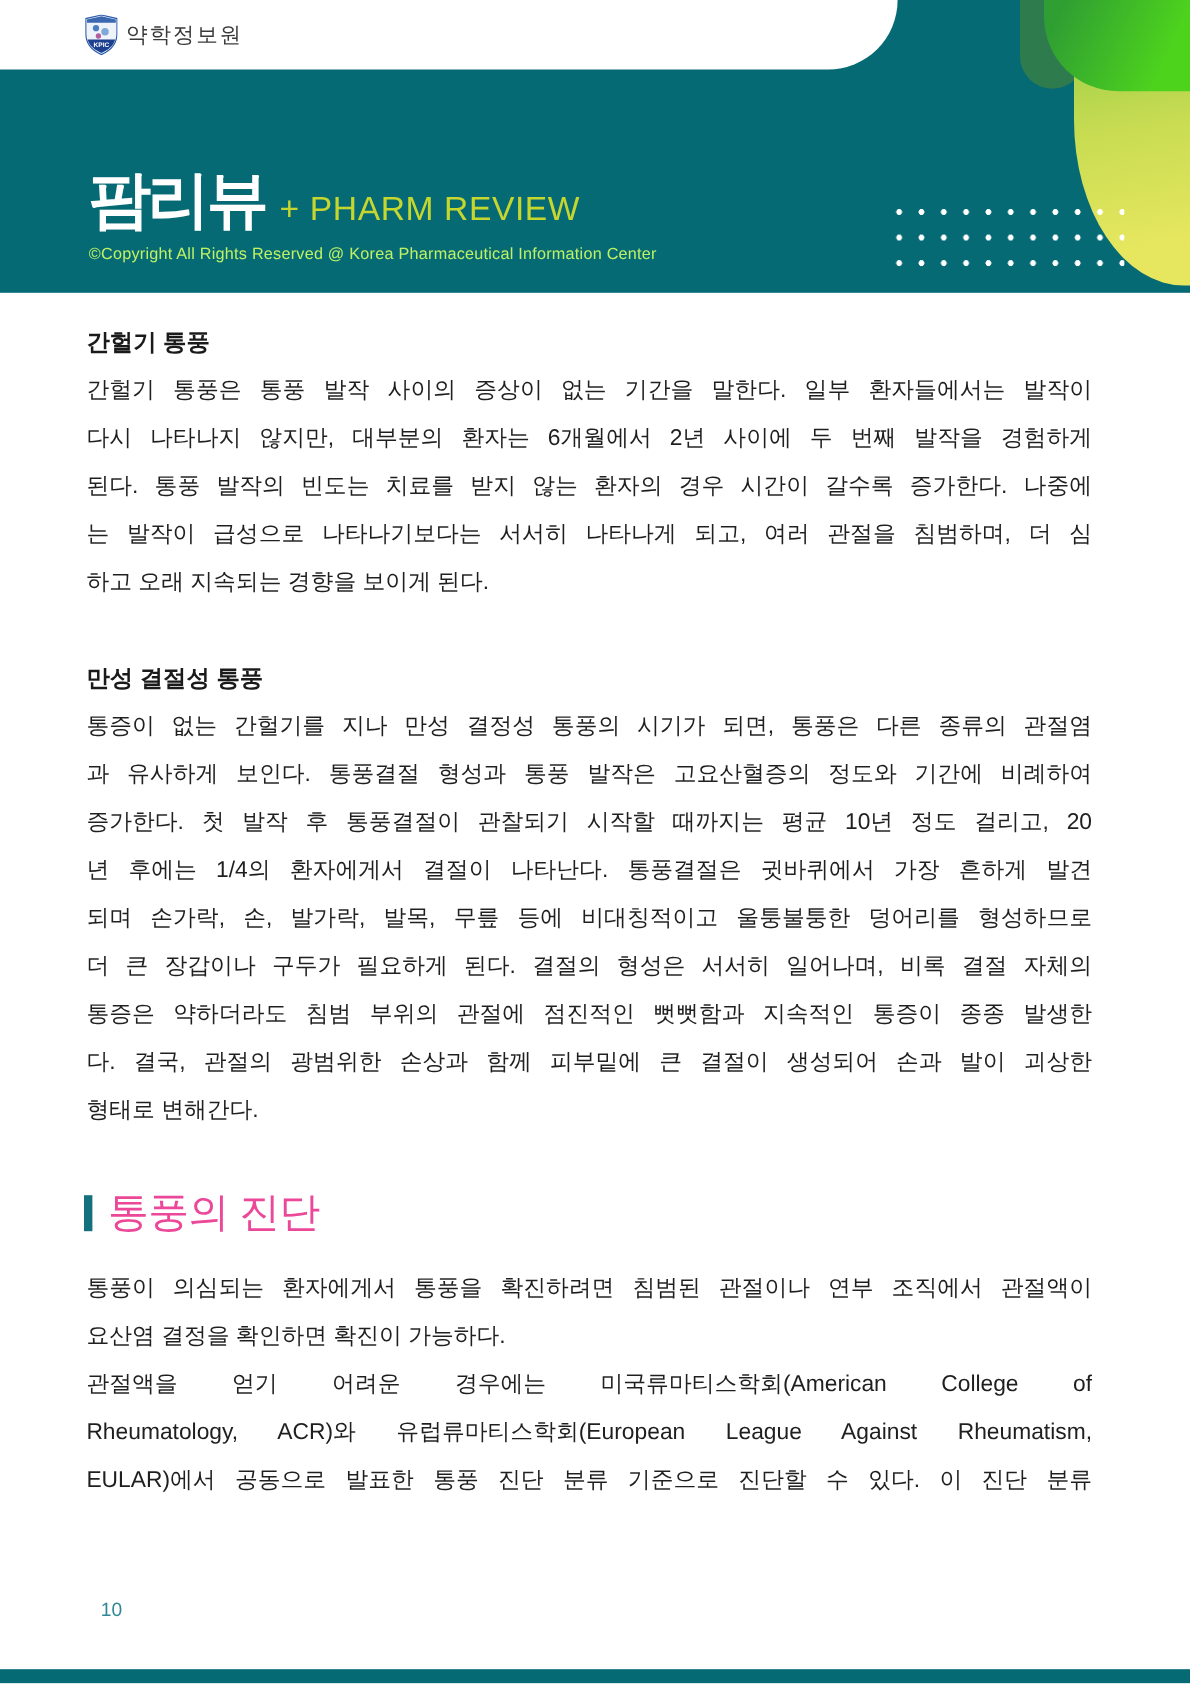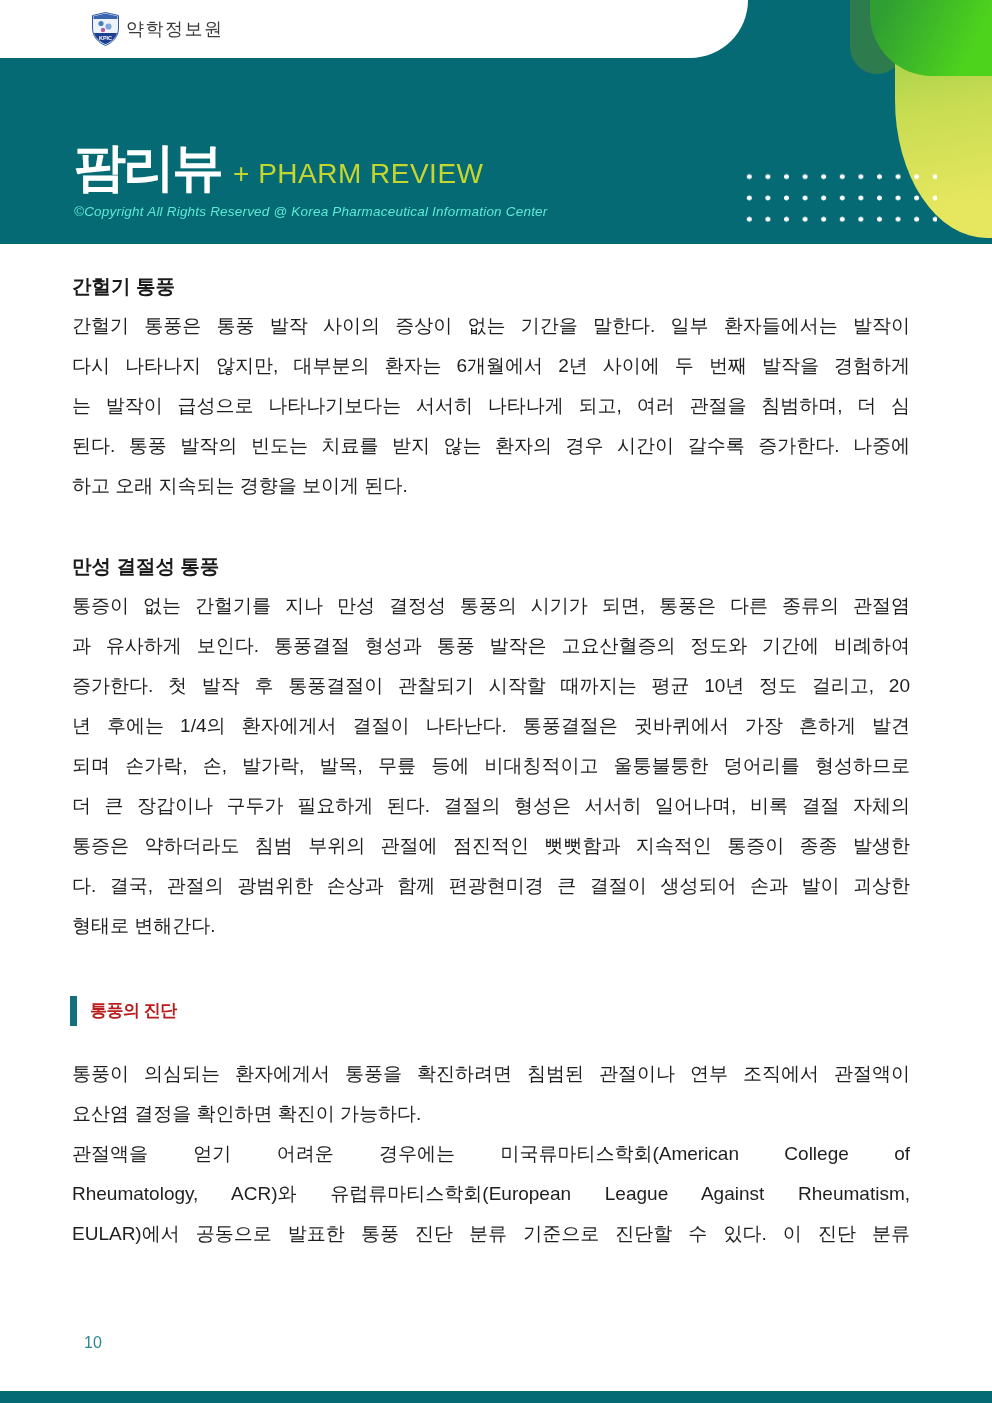--- a/index.html
+++ b/index.html
@@ -24,21 +24,21 @@
     overflow: hidden;
   }
   .white-bar {
     position: absolute;
     left: 0; top: 0;
     width: 748px; height: 58px;
     background: #ffffff;
     border-radius: 0 0 58px 0;
     display: flex;
     align-items: center;
-    padding-left: 92px;
+    padding-left: 71px;
     z-index: 5;
   }
   .logo { display: flex; align-items: center; gap: 7px; }
   .logo-shield { display: block; }
   .org-name {
     font-size: 18px;
     letter-spacing: 1.5px;
     color: #3a3a3a;
     font-weight: 500;
   }
@@ -96,24 +96,23 @@
     font-weight: 400;
     color: #c5d62e;
     letter-spacing: 0.5px;
     margin-left: 12px;
     padding-bottom: 6px;
     white-space: nowrap;
   }
   .copyright {
     margin-top: 8px;
     font-size: 13.5px;
-    color: #5eead4;
+    color: #bef264;
     letter-spacing: 0.2px;
     white-space: nowrap;
-    font-style: italic;
   }
 
   
   .content {
     padding: 22px 82px 0 51px;
     color: #1f1f1f;
     font-size: 19px;
     line-height: 40px;
     word-break: keep-all;
     margin-left: 21px;
@@ -140,23 +139,23 @@
     margin: 48px 0 26px -2px;
     height: 34px;
   }
   .main-heading .bar {
     width: 7px;
     height: 30px;
     background: #15707d;
     margin-right: 13px;
   }
   .main-heading .txt {
-    font-size: 17px;
-    font-weight: 700;
-    color: #b91c1c;
+    font-size: 34px;
+    font-weight: 400;
+    color: #ec4899;
     letter-spacing: -0.5px;
   }
 
   
   .page-number {
     position: absolute;
     left: 84px; top: 1334px;
     font-size: 16px;
     color: #2e8795;
   }
@@ -200,34 +199,34 @@
       </div>
       <div class="copyright">©Copyright All Rights Reserved @ Korea Pharmaceutical Information Center</div>
     </div>
   </header>
 
   <main class="content">
       <section class="section">
         <div class="sub-heading">간헐기 통풍</div>
         <div class="line">간헐기 통풍은 통풍 발작 사이의 증상이 없는 기간을 말한다. 일부 환자들에서는 발작이</div>
         <div class="line">다시 나타나지 않지만, 대부분의 환자는 6개월에서 2년 사이에 두 번째 발작을 경험하게</div>
+        <div class="line">된다. 통풍 발작의 빈도는 치료를 받지 않는 환자의 경우 시간이 갈수록 증가한다. 나중에</div>
         <div class="line">는 발작이 급성으로 나타나기보다는 서서히 나타나게 되고, 여러 관절을 침범하며, 더 심</div>
-        <div class="line">된다. 통풍 발작의 빈도는 치료를 받지 않는 환자의 경우 시간이 갈수록 증가한다. 나중에</div>
         <div class="line nojust">하고 오래 지속되는 경향을 보이게 된다.</div>
       </section>
       <section class="section">
         <div class="sub-heading">만성 결절성 통풍</div>
         <div class="line">통증이 없는 간헐기를 지나 만성 결정성 통풍의 시기가 되면, 통풍은 다른 종류의 관절염</div>
         <div class="line">과 유사하게 보인다. 통풍결절 형성과 통풍 발작은 고요산혈증의 정도와 기간에 비례하여</div>
         <div class="line">증가한다. 첫 발작 후 통풍결절이 관찰되기 시작할 때까지는 평균 10년 정도 걸리고, 20</div>
         <div class="line">년 후에는 1/4의 환자에게서 결절이 나타난다. 통풍결절은 귓바퀴에서 가장 흔하게 발견</div>
         <div class="line">되며 손가락, 손, 발가락, 발목, 무릎 등에 비대칭적이고 울퉁불퉁한 덩어리를 형성하므로</div>
         <div class="line">더 큰 장갑이나 구두가 필요하게 된다. 결절의 형성은 서서히 일어나며, 비록 결절 자체의</div>
         <div class="line">통증은 약하더라도 침범 부위의 관절에 점진적인 뻣뻣함과 지속적인 통증이 종종 발생한</div>
-        <div class="line">다. 결국, 관절의 광범위한 손상과 함께 편광현미경 큰 결절이 생성되어 손과 발이 괴상한</div>
+        <div class="line">다. 결국, 관절의 광범위한 손상과 함께 피부밑에 큰 결절이 생성되어 손과 발이 괴상한</div>
         <div class="line nojust">형태로 변해간다.</div>
       </section>
       <div class="main-heading">
         <span class="bar"></span>
         <span class="txt">통풍의 진단</span>
       </div>
       <section class="section" style="margin-top: 0px;">
         <div class="line">통풍이 의심되는 환자에게서 통풍을 확진하려면 침범된 관절이나 연부 조직에서 관절액이</div>
         <div class="line nojust">요산염 결정을 확인하면 확진이 가능하다.</div>
         <div class="line">관절액을 얻기 어려운 경우에는 미국류마티스학회(American College of</div>

